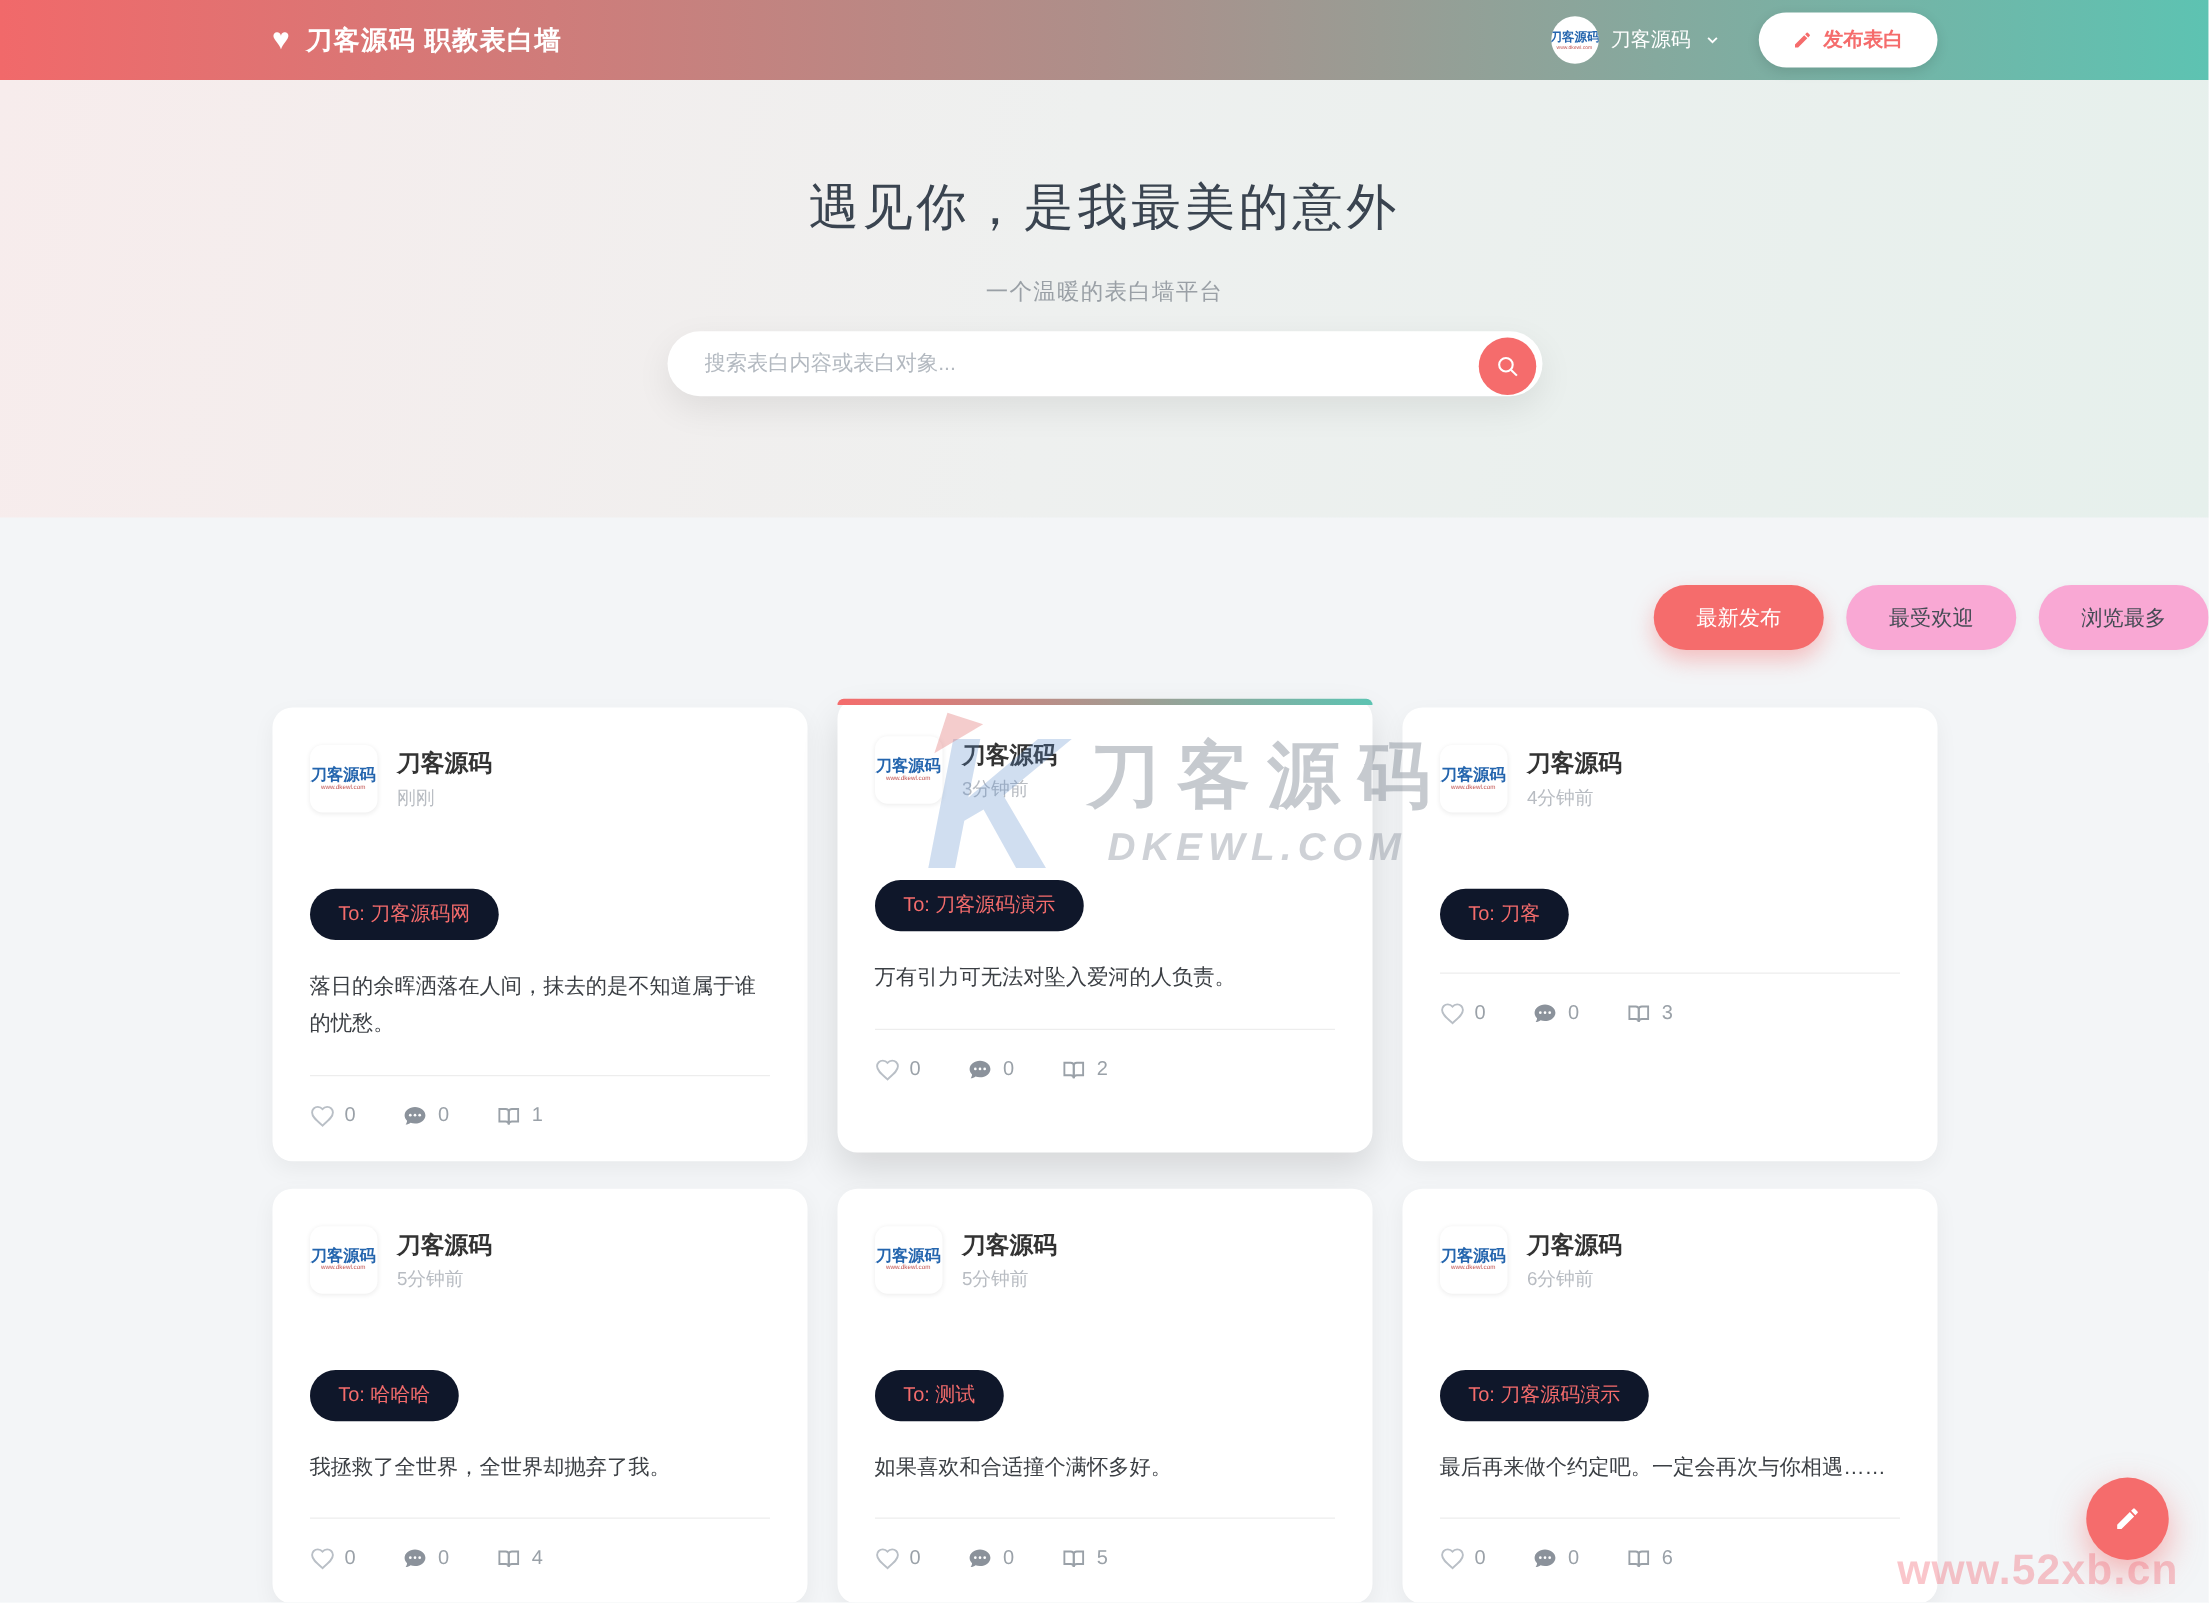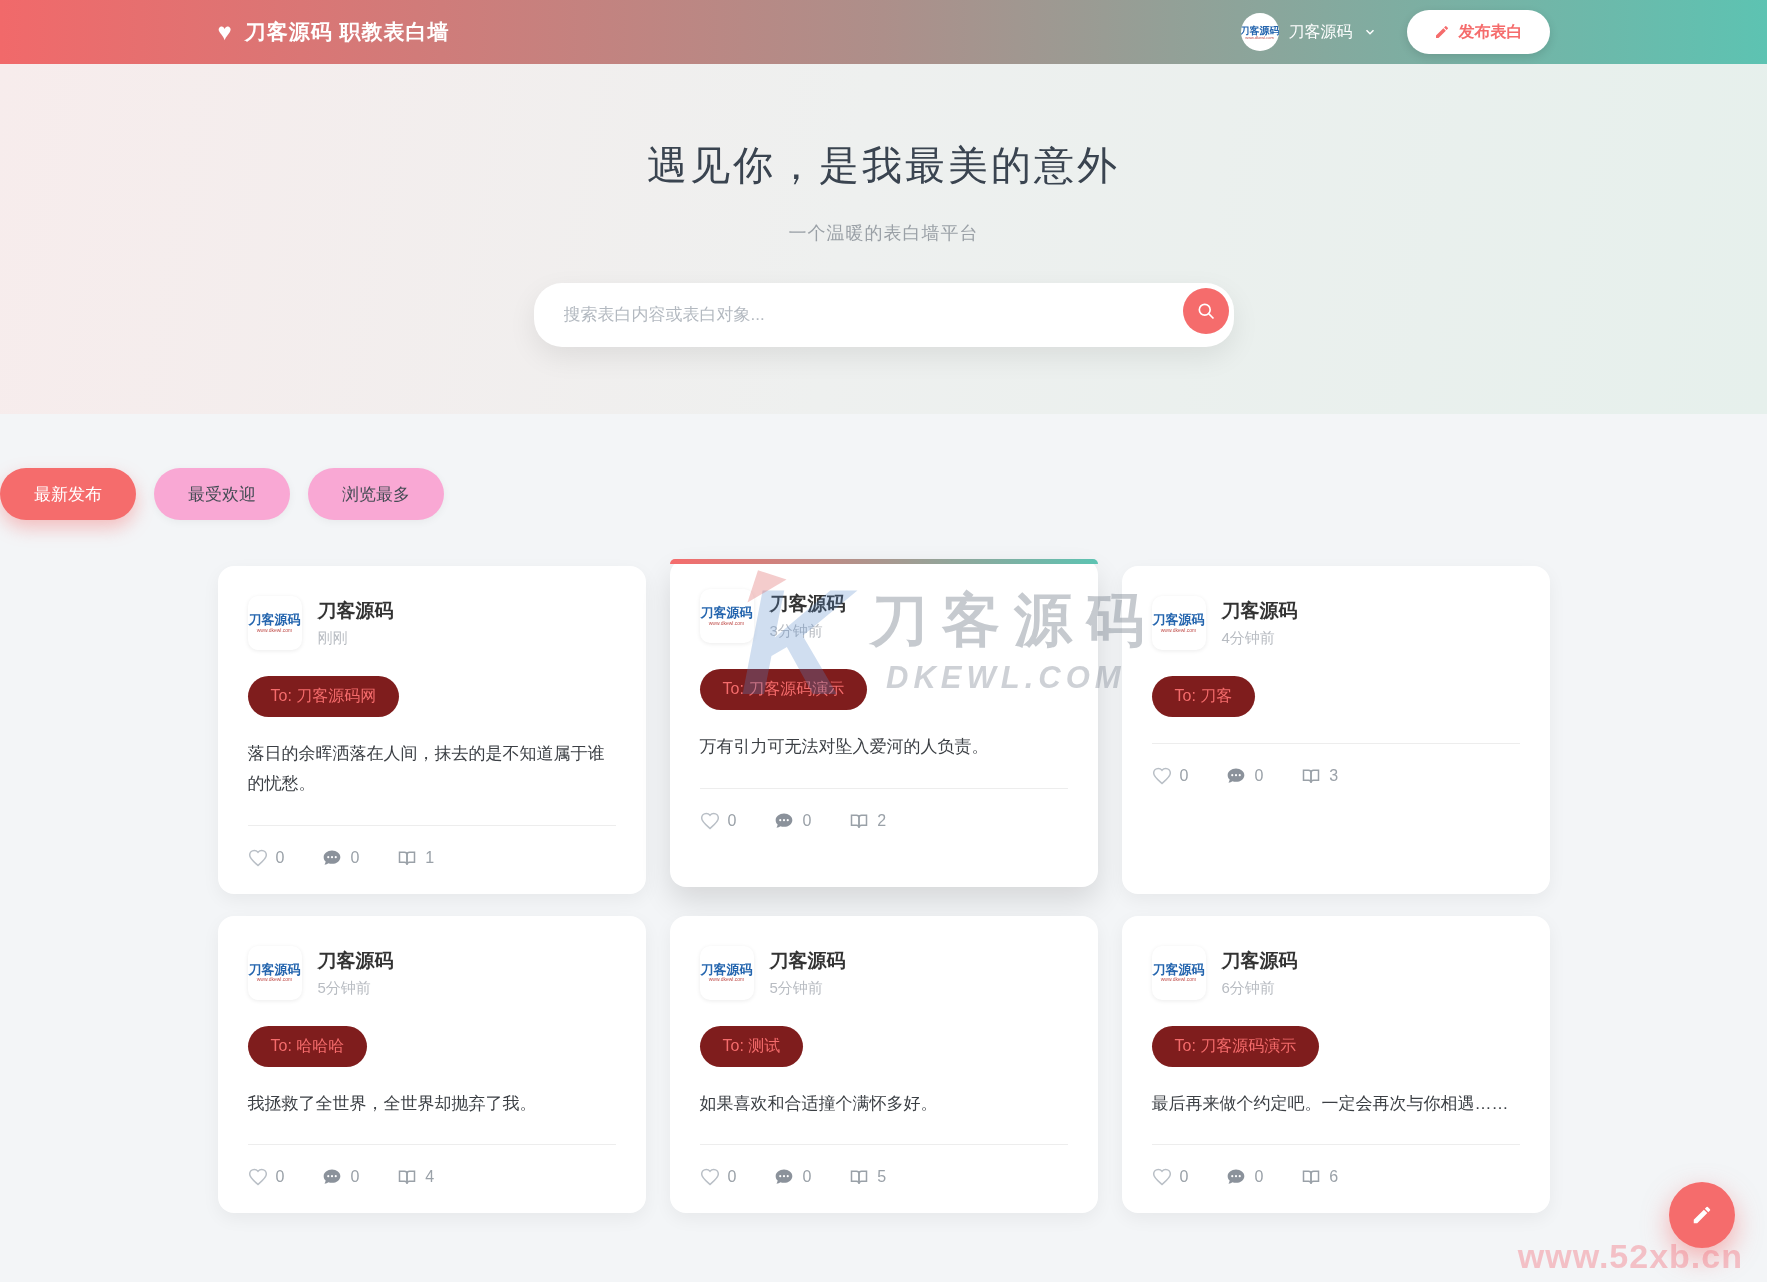--- a/index.html
+++ b/index.html
@@ -17,44 +17,44 @@
   .avatar .logo-main{color:#2465ae;font-weight:bold;font-size:10px;line-height:1.1;white-space:nowrap;}
   .avatar .logo-sub{color:#c0504d;font-size:4px;line-height:1;white-space:nowrap;}
   .chev{width:14px;height:14px;stroke:#fff;fill:none;stroke-width:2.5;}
   .publish-btn{display:flex;align-items:center;gap:9px;height:44px;padding:0 27px;border:none;border-radius:22px;background:#fff;color:#f56c6c;font-size:16px;font-weight:bold;cursor:pointer;box-shadow:0 3px 10px rgba(0,0,0,.12);font-family:inherit;justify-content:flex-end;}
   .pencil{width:16px;height:16px;fill:#f56c6c;}
 
   
   .hero{height:350px;text-align:center;background:linear-gradient(100deg,#f7ecec 0%,#eef0ef 48%,#e6f0ec 100%);}
   .hero-title{margin:0;padding-top:74px;font-size:40px;font-weight:300;color:#3a4450;letter-spacing:3px;}
   .hero-sub{margin:28px 0 0;font-size:18px;color:#9aa0a6;letter-spacing:1px;}
-  .search{position:relative;width:700px;height:64px;margin:38px auto 0;background:#fff;border-radius:28px;box-shadow:0 10px 28px rgba(0,0,0,.08);display:flex;align-items:flex-end;}
+  .search{position:relative;width:700px;height:52px;margin:20px auto 0;background:#fff;border-radius:28px;box-shadow:0 10px 28px rgba(0,0,0,.08);display:flex;align-items:flex-end;}
   .search input{flex:1;height:100%;border:none;outline:none;background:transparent;padding:0 70px 0 30px;font-size:17px;color:#333;font-family:inherit;}
   .search input::placeholder{color:#b3b9c0;}
   .search-btn{position:absolute;right:5px;top:5px;width:46px;height:46px;border-radius:50%;border:none;background:#f56c6c;display:flex;align-items:center;justify-content:center;cursor:pointer;}
   .search-btn svg{width:20px;height:20px;stroke:#fff;fill:none;stroke-width:2;}
 
   
-  .tabs{display:flex;justify-content:flex-start;gap:18px;margin-top:54px;font-family:Liberation Serif, serif;}
+  .tabs{display:flex;justify-content:flex-end;gap:18px;margin-top:54px;font-family:Liberation Serif, serif;}
   .tab{height:52px;display:flex;align-items:center;padding:0 34px;border-radius:26px;background:#f9a8d4;color:#454c55;font-size:17px;cursor:pointer;box-shadow:0 2px 8px rgba(0,0,0,.05);}
   .tab.active{background:#f56c6c;color:#fff;box-shadow:0 8px 18px rgba(245,108,108,.4);}
 
   
   .cards{width:1332px;margin:46px auto 0;display:grid;grid-template-columns:repeat(3,1fr);gap:22px 24px;}
   .card{position:relative;background:#fff;border-radius:16px;padding:30px 30px 26px;box-shadow:0 6px 18px rgba(0,0,0,.05);}
   .card.featured{transform:translateY(-7px);box-shadow:0 14px 30px rgba(0,0,0,.12);}
   .card.featured .top-bar{display:block;}
   .top-bar{display:none;position:absolute;top:0;left:0;right:0;height:5px;border-radius:16px 16px 0 0;background:linear-gradient(90deg,#f56c6c,#5dc3b2);}
   .card-head{display:flex;align-items:center;gap:16px;margin-bottom:26px;}
   .card-avatar{width:54px;height:54px;border-radius:10px;box-shadow:0 1px 4px rgba(0,0,0,.08);}
   .card-avatar .logo-main{font-size:13px;}
   .card-avatar .logo-sub{font-size:5px;}
   .author{font-size:19px;font-weight:bold;color:#333;}
   .time{font-size:15px;color:#b8bcc2;margin-top:5px;}
-  .to-badge{display:inline-block;background:#7f1d1d;color:#f56c6c;font-size:16px;padding:10px 23px;border-radius:22px;}
+  .to-badge{display:inline-block;background:#0f172a;color:#f56c6c;font-size:16px;padding:10px 23px;border-radius:22px;margin-top:35px;}
   .message{margin:22px 0 0;font-size:17px;color:#3b3f44;line-height:1.75;}
   .stats{display:flex;align-items:center;gap:38px;margin-top:26px;padding-top:22px;border-top:1px solid #ededed;color:#9aa1a8;font-size:16px;}
   .stat{display:flex;align-items:center;gap:8px;cursor:pointer;}
   .stat svg{width:20px;height:20px;}
   .stat .num{font-style:normal;}
   .i-heart{fill:none;stroke:#b9bfc6;stroke-width:1.8;}
   .i-book{fill:none;stroke:#9aa1a8;stroke-width:1.8;}
 
   
   .center-mark{position:absolute;left:758px;top:582px;width:470px;pointer-events:none;z-index:50;}

